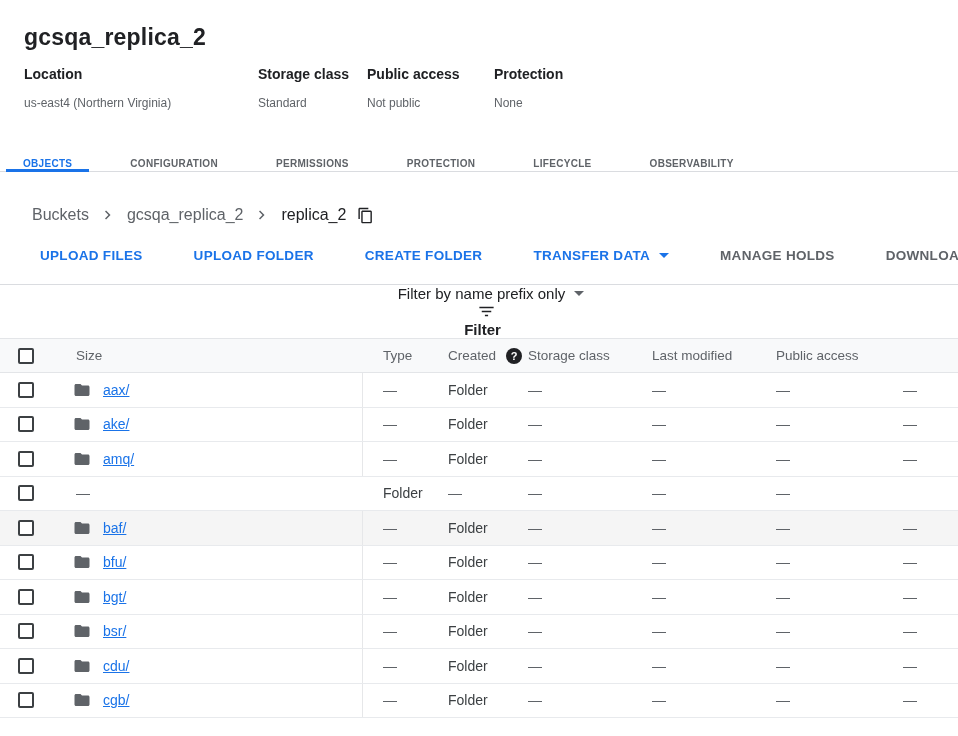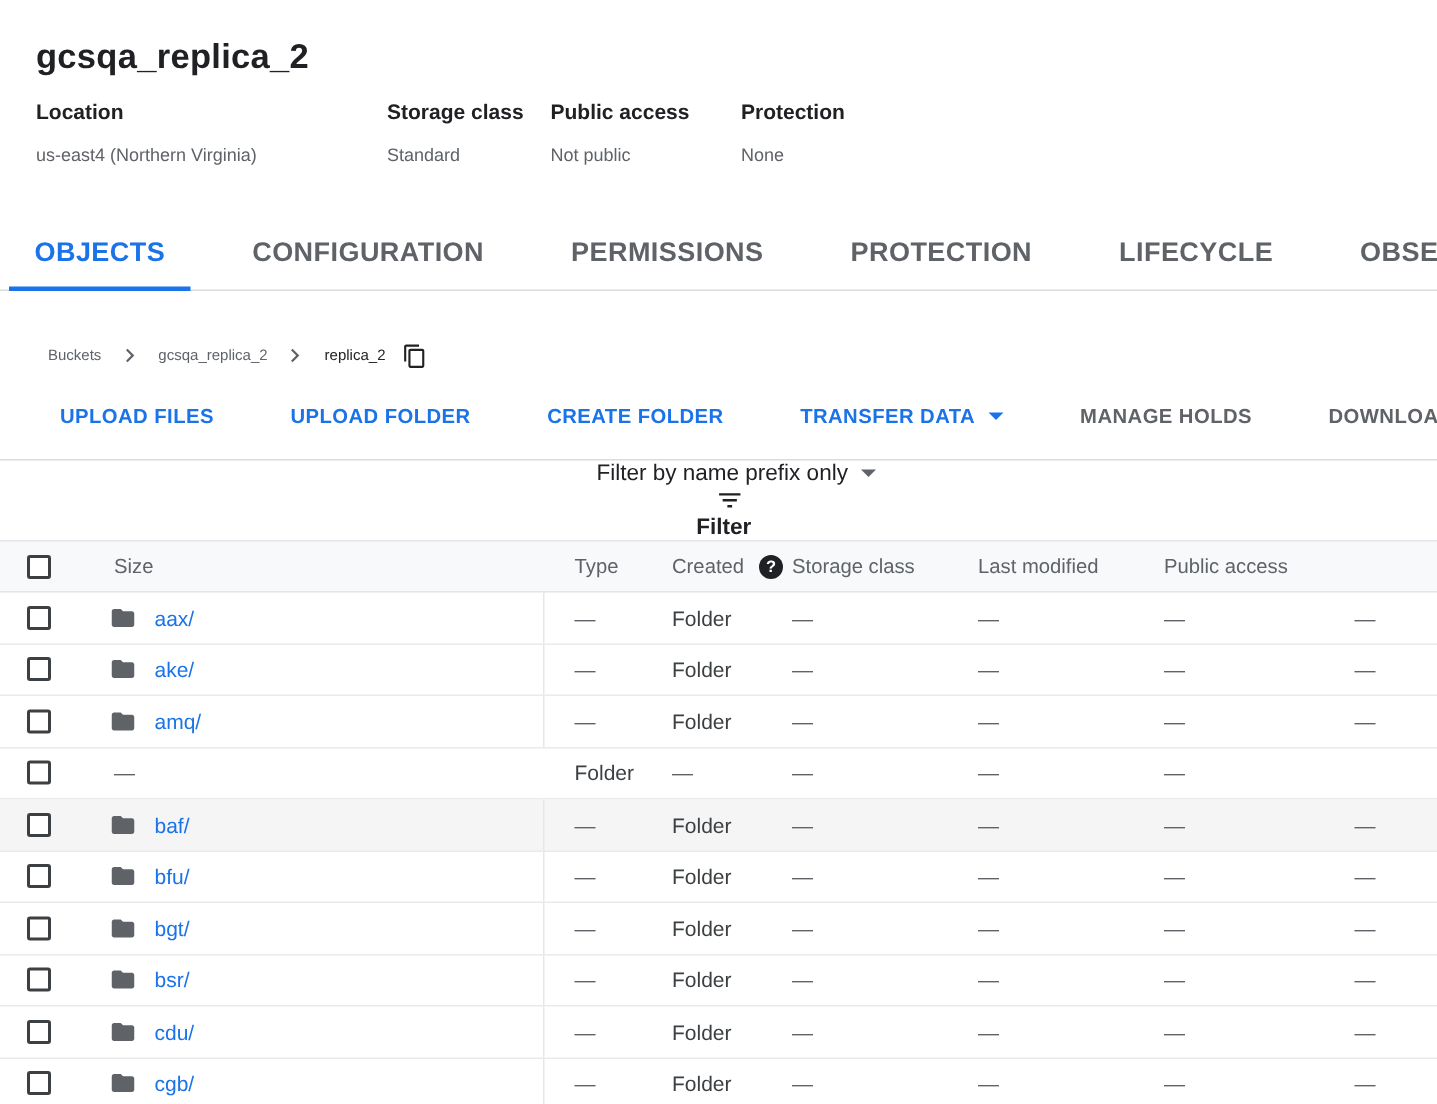--- a/index.html
+++ b/index.html
@@ -17,29 +17,29 @@
   .meta { display: flex; margin: 15px 0 0 24px; }
   .meta-item:nth-child(1) { width: 234px; }
   .meta-item:nth-child(2) { width: 109px; }
   .meta-item:nth-child(3) { width: 127px; }
   .meta-label { font-size: 14px; font-weight: 700; line-height: 16px; }
   .meta-value { margin-top: 13px; font-size: 12px; line-height: 16px; color: var(--muted, #5f6368); }
 
   
   .tabs { display: flex; margin-top: 33px; padding-left: 6px; border-bottom: 1px solid var(--border, #dadce0); }
   .tab {
-    padding: 14px 17px 12px; margin-right: 24px; margin-bottom: -1px;
-    font-size: 18px; font-weight: 700; letter-spacing: .3px;
+    padding: 14px 17px 0; margin-right: 24px; margin-bottom: -1px;
+    font-size: 10px; font-weight: 700; letter-spacing: .3px;
     color: var(--muted, #5f6368); border-bottom: 3px solid transparent;
     cursor: pointer; white-space: nowrap;
   }
   .tab.active { color: var(--accent, #1a73e8); border-bottom-color: var(--accent, #1a73e8); }
 
   
-  .breadcrumb { display: flex; align-items: center; padding: 34px 16px 0 32px; font-size: 10px; color: var(--muted, #5f6368); }
+  .breadcrumb { display: flex; align-items: center; padding: 34px 16px 0 32px; font-size: 16px; color: var(--muted, #5f6368); }
   .crumb { cursor: pointer; }
   .crumb.current { color: var(--text, #202124); cursor: default; }
   .crumb-chevron { margin: 0 10px; display: inline-flex; }
   .copy-btn { margin-left: 11px; display: inline-flex; cursor: pointer; }
 
   
   .toolbar { display: flex; align-items: center; margin-top: 24px; padding: 0 0 21px 40px; border-bottom: 1px solid var(--border, #dadce0); white-space: nowrap; }
   .tbtn {
     display: inline-flex; align-items: center; margin-right: 51px;
     font-size: 13.5px; font-weight: 700; letter-spacing: .3px;
@@ -70,21 +70,21 @@
     color: var(--muted, #5f6368); font-size: 13.5px;
   }
   .t-row { height: 34.5px; border-bottom: 1px solid var(--row-border, #e8eaed); font-size: 14px; }
   .t-row.hover { background: var(--hover-bg, #f5f5f5); }
   .cell { display: flex; align-items: center; padding-left: 20px; white-space: nowrap; overflow: visible; }
   .cell.cb-cell { padding-left: 18px; }
   .cell.name-cell { padding-left: 17px; border-right: 1px solid #e6e7e9; }
   .t-head .cell.name-cell { padding-left: 32px; }
   .cb { width: 16px; height: 16px; border: 2px solid #3c4043; border-radius: 2px; background: #fff; cursor: pointer; flex: none; }
   .folder-glyph { display: inline-flex; flex: none; }
-  .obj-link { color: var(--accent, #1a73e8); margin-left: 12px; cursor: pointer; }
+  .obj-link { color: var(--accent, #1a73e8); text-decoration: underline; margin-left: 12px; cursor: pointer; }
   .dim { color: var(--muted, #5f6368); }
   .type-val { color: #3c4043; }
   .help {
     width: 16px; height: 16px; margin-left: 10px; border-radius: 50%;
     background: #202124; color: #fff; font-size: 11px; font-weight: 700;
     display: inline-flex; align-items: center; justify-content: center; cursor: pointer; flex: none;
   }
 </style>
 </head>
 <body>

